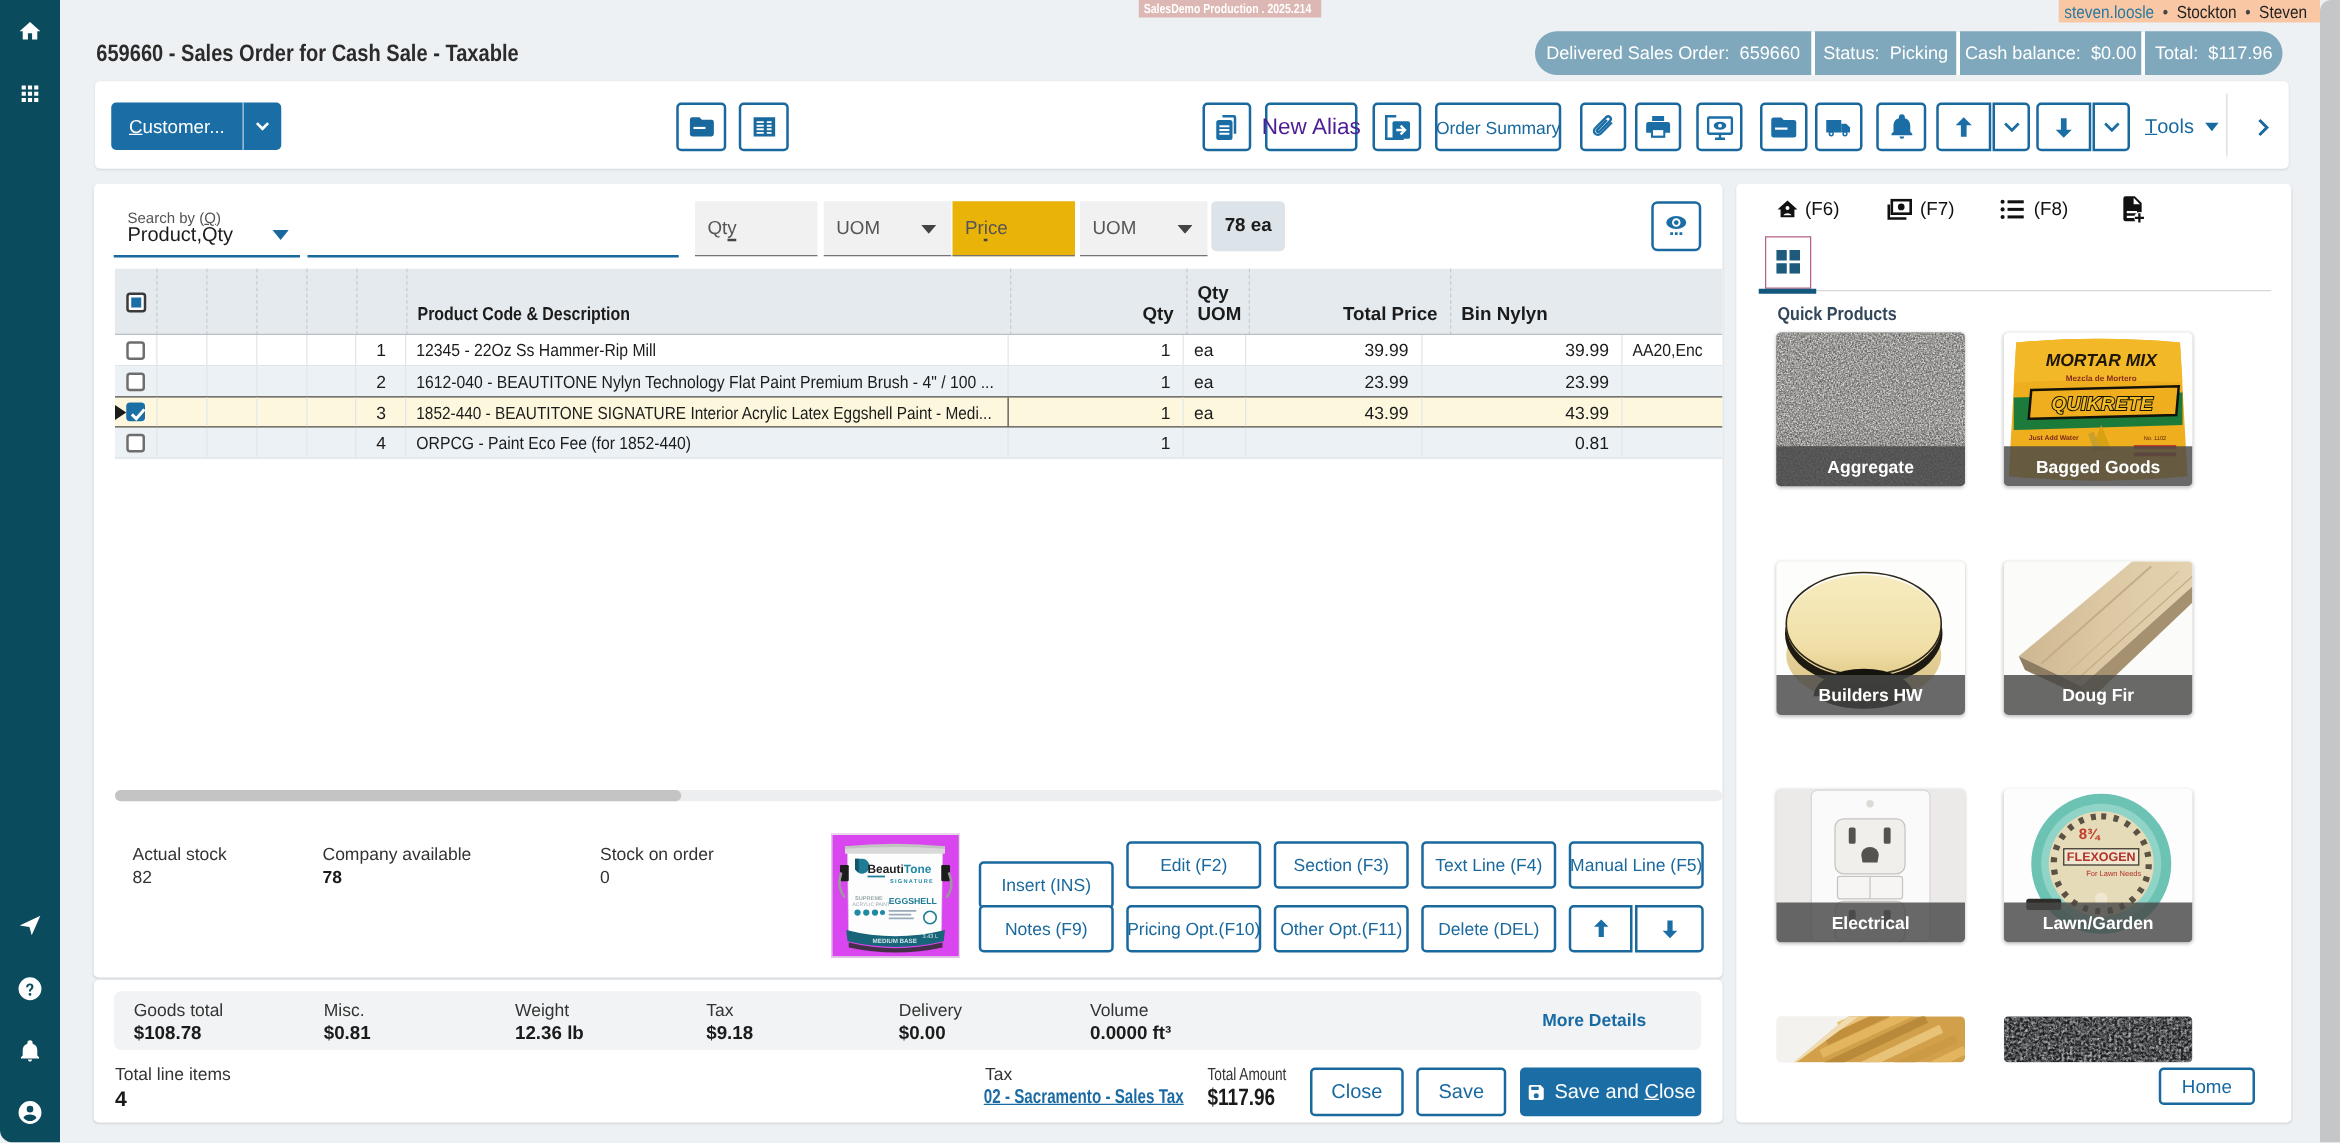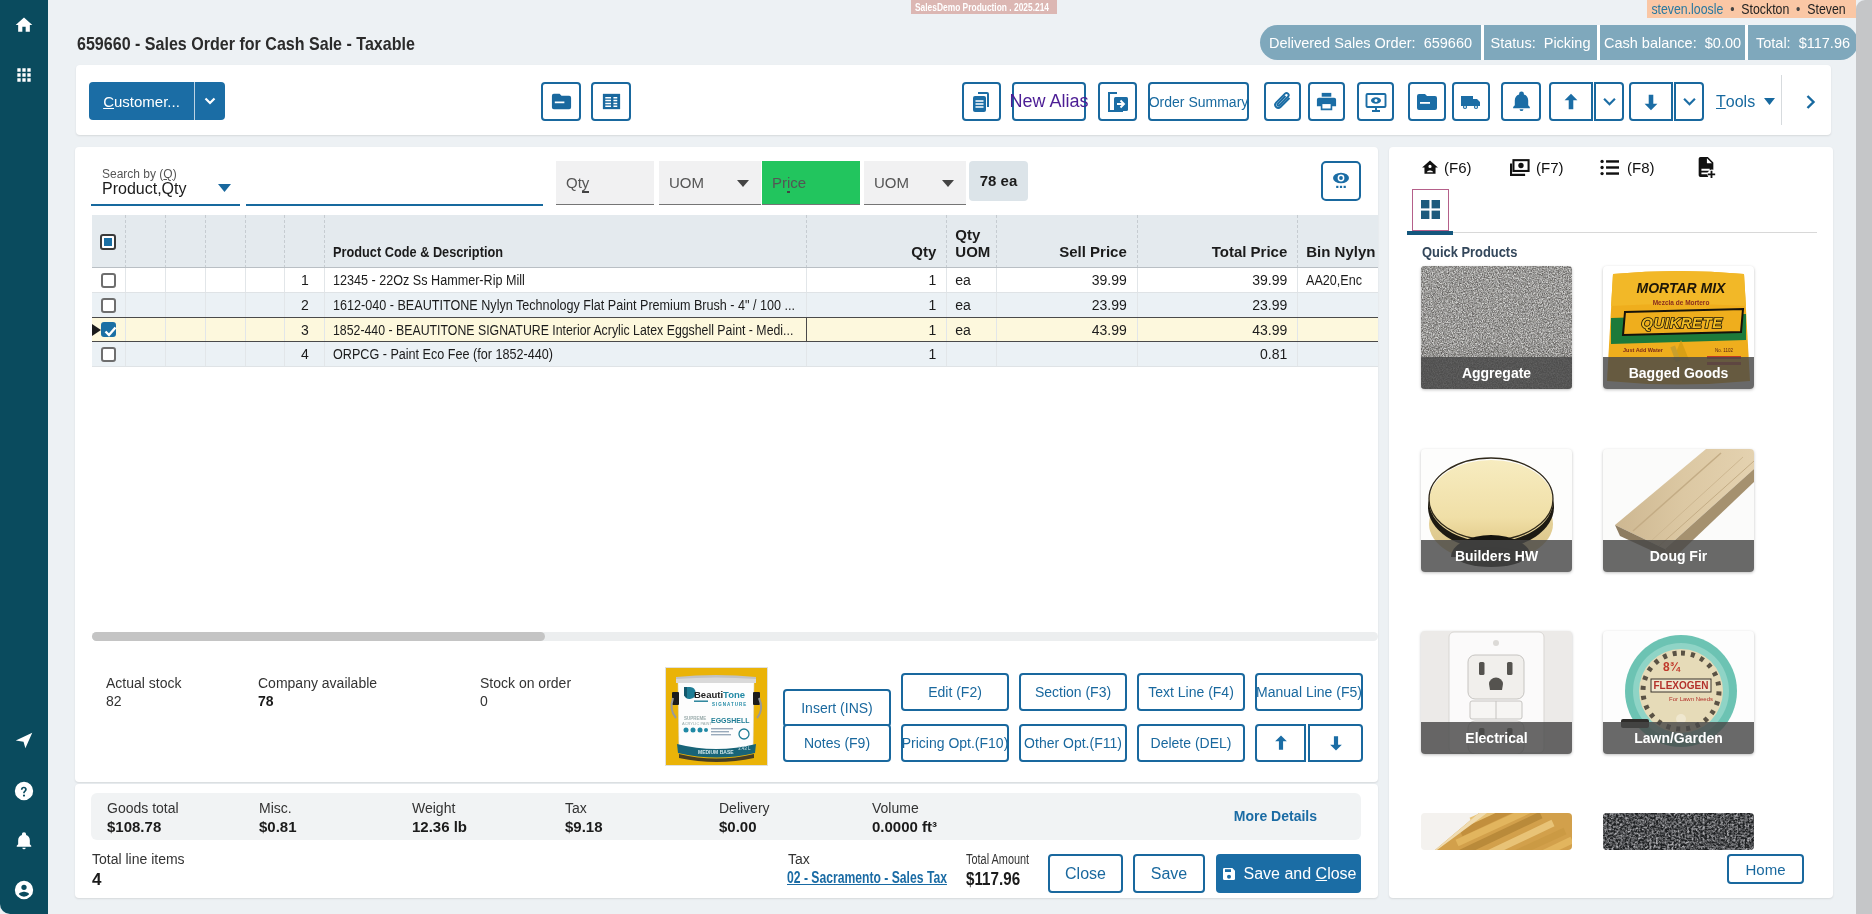--- a/index.html
+++ b/index.html
@@ -36,21 +36,21 @@
     </svg>
 </div>
 
 <div class="abs" style="left:911px;top:0;width:146px;height:14px;background:#dcb7b3;color:#fff;font-size:10.5px;font-weight:bold;text-align:center;line-height:14px;overflow:hidden;"><span style="display:inline-block;white-space:nowrap;transform:scaleX(0.8);transform-origin:0 50%;padding-left:5px;">SalesDemo Production . 2025.214</span></div>
 <div class="abs" style="left:1647px;top:0;width:209px;height:18px;background:#fac7a5;font-size:14px;line-height:18px;white-space:nowrap;overflow:hidden;color:#222;">
   <div style="transform:scaleX(0.88);transform-origin:0 50%;padding-left:5px;"><span style="color:#2878a0">steven.loosle</span><span style="color:#444">&nbsp; •&nbsp; </span>Stockton<span style="color:#444">&nbsp; •&nbsp; </span>Steven</div>
   </div>
 
 <div class="abs" style="left:77px;top:33px;font-size:19px;font-weight:bold;color:#2b2b2b;white-space:nowrap;transform:scaleX(0.845);transform-origin:0 50%;">659660 - Sales Order for Cash Sale - Taxable</div>
 
-<div class="abs" style="left:1260px;top:25px;height:35px;background:#7fa8bc;border-radius:17.5px;color:#fff;font-size:14.5px;display:flex;align-items:center;white-space:nowrap;">
+<div class="abs" style="left:1228px;top:25px;height:35px;background:#7fa8bc;border-radius:17.5px;color:#fff;font-size:14.5px;display:flex;align-items:center;white-space:nowrap;">
   <div style="width:221px;text-align:center;">Delivered Sales Order:&nbsp; 659660</div>
   <div style="width:3px;height:35px;background:#fff;"></div>
   <div style="width:113px;text-align:center;">Status:&nbsp; Picking</div>
   <div style="width:3px;height:35px;background:#fff;"></div>
   <div style="width:145px;text-align:center;">Cash balance:&nbsp; $0.00</div>
   <div style="width:3px;height:35px;background:#fff;"></div>
   <div style="width:110px;text-align:center;">Total:&nbsp; $117.96</div>
 </div>
 
 <div class="abs card" style="left:76px;top:65px;width:1755px;height:70px;" id="toolbar">
@@ -185,21 +185,21 @@
       <path d="M0 0h13L6.5 8z" fill="#19689e"></path>
     </svg>
   <div class="abs" style="left:16px;top:57px;width:149px;height:2px;background:#17699e;"></div>
   <div class="abs" style="left:171px;top:57px;width:297px;height:2px;background:#17699e;"></div>
 
   <div class="abs" style="left:481px;top:14px;width:98px;height:44px;background:#f1f1f2;border-bottom:1px solid #757575;font-size:15px;color:#555;line-height:44px;padding-left:10px;">Qt<span style="border-bottom:2px solid #444">y</span></div>
   <div class="abs" style="left:584px;top:14px;width:102px;height:44px;background:#f1f1f2;border-bottom:1px solid #757575;font-size:15px;color:#555;line-height:44px;padding-left:10px;">UOM
     <svg class="abs" style="right:12px;top:19px" width="12" height="7" viewBox="0 0 12 7">
         <path d="M0 0h12L6 7z" fill="#444"></path>
       </svg></div>
-  <div class="abs" style="left:687px;top:14px;width:98px;height:44px;background:#22c55e;border-bottom:1px solid #757575;font-size:15px;color:#555;line-height:44px;padding-left:10px;">Pr<span style="border-bottom:2px solid #444">i</span>ce</div>
+  <div class="abs" style="left:687px;top:14px;width:98px;height:44px;background:#eab308;border-bottom:1px solid #757575;font-size:15px;color:#555;line-height:44px;padding-left:10px;">Pr<span style="border-bottom:2px solid #444">i</span>ce</div>
   <div class="abs" style="left:789px;top:14px;width:102px;height:44px;background:#f1f1f2;border-bottom:1px solid #757575;font-size:15px;color:#555;line-height:44px;padding-left:10px;">UOM
     <svg class="abs" style="right:12px;top:19px" width="12" height="7" viewBox="0 0 12 7">
         <path d="M0 0h12L6 7z" fill="#444"></path>
       </svg></div>
   <div class="abs" style="left:894px;top:14px;width:59px;height:40px;background:#dce4e9;border-radius:4px;font-size:15px;font-weight:bold;color:#1b1b1b;text-align:center;line-height:40px;">78 ea</div>
   <div class="abs obtn" style="left:1246px;top:14px;width:40px;height:40px;border-radius:5px;">
     <svg width="24" height="24" viewBox="0 0 24 24">
         <ellipse cx="12" cy="9" rx="8" ry="5.2" fill="#1b6da5"></ellipse>
         <circle cx="12" cy="9" r="3.4" fill="#fff"></circle>
         <circle cx="12" cy="9" r="1.9" fill="#1b6da5"></circle>
@@ -220,21 +220,20 @@
     <div style="width:40px;border-right:1px dashed #c6ccd1;"></div>
     <div style="width:40px;border-right:1px dashed #c6ccd1;"></div>
     <div style="width:40px;border-right:1px dashed #c6ccd1;"></div>
     <div style="width:40px;border-right:1px dashed #c6ccd1;"></div>
     <div style="width:40px;border-right:1px dashed #c6ccd1;"></div>
     <div style="width:483px;border-right:1px dashed #c6ccd1;display:flex;align-items:flex-end;padding:0 8px 8px 8px;">
         <span style="transform:scaleX(0.85);transform-origin:0 100%;white-space:nowrap;">Product Code &amp; Description</span>
       </div>
     <div style="width:141px;border-right:1px dashed #c6ccd1;display:flex;align-items:flex-end;justify-content:flex-end;padding:0 10px 8px 8px;">Qty</div>
     <div style="width:50px;border-right:1px dashed #c6ccd1;display:flex;align-items:flex-end;padding:0 4px 8px 8px;">Qty UOM</div>
-    <div style="width:141px;border-right:1px dashed #c6ccd1;display:flex;align-items:flex-end;justify-content:flex-end;padding:0 10px 8px 8px;">Sell Price</div>
     <div style="width:161px;border-right:1px dashed #c6ccd1;display:flex;align-items:flex-end;justify-content:flex-end;padding:0 10px 8px 8px;">Total Price</div>
     <div style="width:80px;display:flex;align-items:flex-end;padding:0 0 8px 8px;white-space:nowrap;">Bin Nylyn</div>
   </div>
   <div class="abs" style="left:17px;top:120px;width:1286px;height:1px;background:#b9bfc4;"></div>
 
   <div id="rows" class="abs" style="left:17px;top:121px;width:1286px;font-size:15px;color:#1b1b1b;">
     <style>
       .trow { display:flex; height:25px; line-height:24px; border-bottom:1px solid #dfe3e6; font-size:14px; }
       .sq { display:inline-block; transform:scaleX(0.9); transform-origin:0 50%; white-space:nowrap; }
       .trow > div { border-right:1px solid #e2e6e9; overflow:hidden; white-space:nowrap; }
@@ -325,21 +324,21 @@
   <div class="abs" style="left:17px;top:485px;width:1286px;height:9px;background:#eceeef;border-radius:5px;"></div>
   <div class="abs" style="left:17px;top:485px;width:453px;height:9px;background:#c4c4c4;border-radius:5px;"></div>
 
   <div class="abs" style="left:31px;top:528px;font-size:14px;color:#333;">Actual stock</div>
   <div class="abs" style="left:31px;top:546px;font-size:14px;color:#333;">82</div>
   <div class="abs" style="left:183px;top:528px;font-size:14px;color:#333;">Company available</div>
   <div class="abs" style="left:183px;top:546px;font-size:14px;font-weight:bold;color:#1b1b1b;">78</div>
   <div class="abs" style="left:405px;top:528px;font-size:14px;color:#333;">Stock on order</div>
   <div class="abs" style="left:405px;top:546px;font-size:14px;color:#333;">0</div>
 
-  <div class="abs" style="left:590px;top:520px;width:103px;height:99px;border:1px solid #e0e0e0;background:#eab308;">
+  <div class="abs" style="left:590px;top:520px;width:103px;height:99px;border:1px solid #e0e0e0;background:#d946ef;">
     <svg width="101" height="97" viewBox="0 0 101 97">
       <path d="M12 14 h76 l-1 70 q-37 8 -74 0 z" fill="#fdfdfd" stroke="#d8d8d8" stroke-width="0.5"></path>
       <path d="M10 9 h80 v6 h-80 z" fill="#d9d9d9"></path>
       <path d="M10 9 q40 -4 80 0 l0 2 q-40 -3 -80 0 z" fill="#c2c2c2"></path>
       <rect x="6" y="24" width="7" height="13" rx="1" fill="#1c1c1c"></rect>
       <rect x="87" y="24" width="7" height="13" rx="1" fill="#1c1c1c"></rect>
       <path d="M7 30 q-4 12 3 20" fill="none" stroke="#9a9a9a" stroke-width="2"></path>
       <path d="M93 30 q5 12 -2 20" fill="none" stroke="#9a9a9a" stroke-width="2"></path>
       <path d="M18 19 l6 0 a6 6 0 1 1 -6 8 z" fill="#1e7d95"></path>
       <path d="M18 19 l3 0 0 11 -3 -2.5 z" fill="#14576b"></path>

